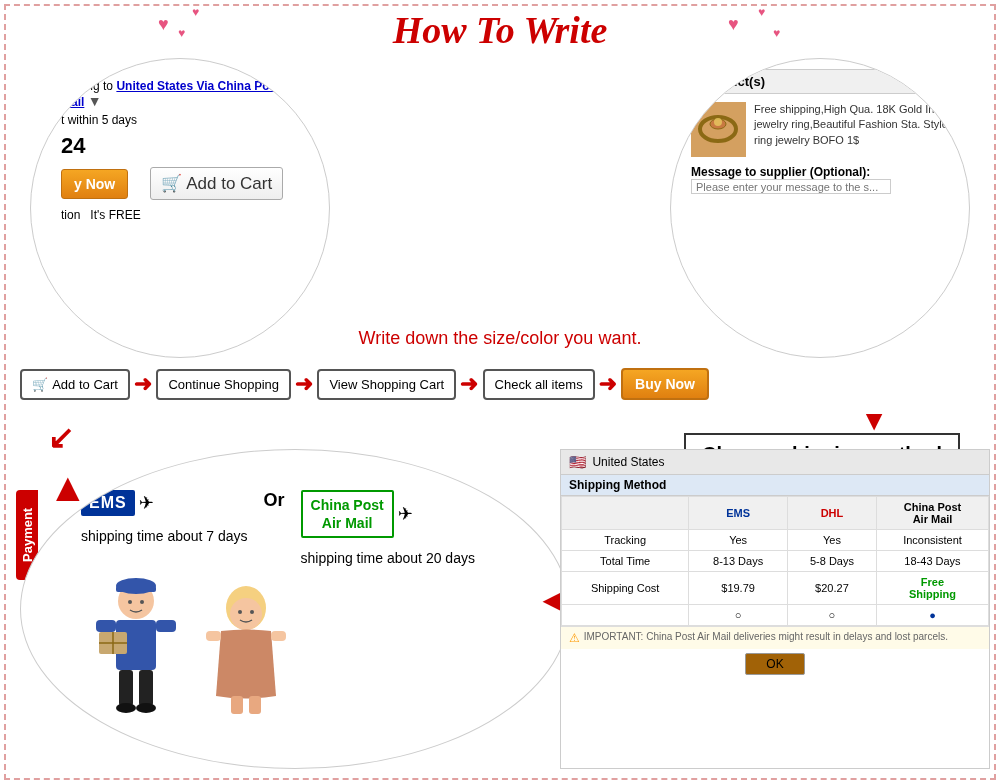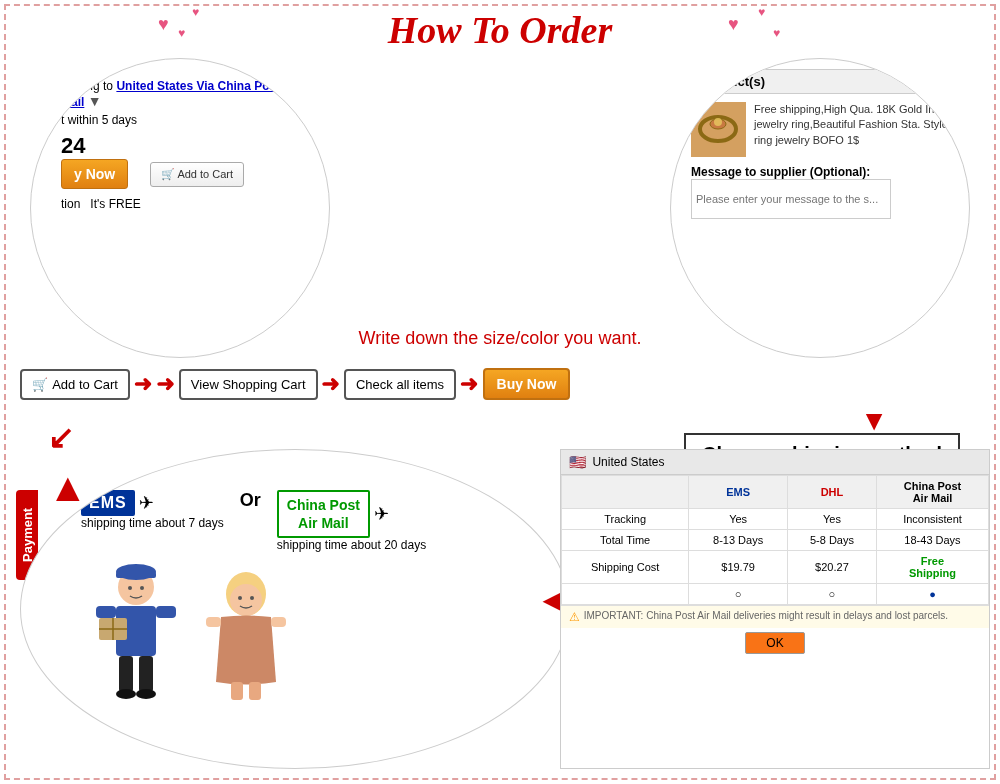--- a/index.html
+++ b/index.html
@@ -79,21 +79,21 @@
       border-radius: 3px;
       cursor: pointer;
       margin-right: 4px;
     }
 
     .btn-add-cart-small {
       background: linear-gradient(to bottom, #fff, #eee);
       color: #333;
       border: 1px solid #aaa;
       padding: 5px 10px;
-      font-size: 11px;
+      font-size: 17px;
       border-radius: 3px;
       cursor: pointer;
     }
 
     
     .circle-right {
       position: absolute;
       top: 58px;
       right: 30px;
       width: 300px;
@@ -157,21 +157,21 @@
     }
 
     .message-label {
       font-weight: bold;
       font-size: 12px;
       margin-top: 6px;
     }
 
     .message-input {
       width: 200px;
-      height: 40px;
+      height: 15px;
       border: 1px solid #ccc;
       font-size: 11px;
       padding: 2px 4px;
       color: #999;
     }
 
     
     .write-down-text {
       position: absolute;
       top: 328px;
@@ -282,22 +282,22 @@
       font-weight: bold;
       font-size: 14px;
       border: 2px solid #009900;
       padding: 4px 8px;
       border-radius: 2px;
       text-align: center;
       line-height: 1.3;
     }
 
     .shipping-time {
-      font-size: 12px;
-      margin-top: 0;
+      font-size: 14px;
+      margin-top: 12px;
     }
 
     
     .payment-tab {
       position: absolute;
       left: 16px;
       top: 490px;
       width: 22px;
       height: 90px;
       background: #cc0000;
@@ -391,21 +391,21 @@
     }
 
     .warn-icon {
       color: #ff9900;
       font-size: 12px;
     }
 
     .ok-btn {
       display: block;
       margin: 4px auto;
-      background: #f97316;
+      background: #a16207;
       border: 1px solid #999;
       padding: 3px 20px;
       font-size: 12px;
       cursor: pointer;
       border-radius: 2px;
     }
 
     
     .down-arrow {
       position: absolute;
@@ -432,38 +432,38 @@
       right: 436px;
       color: #cc0000;
       font-size: 28px;
     }
   </style>
 </head>
 <body>
 
 <div class="page-border"></div>
 
-<h1 class="title">How To Order</h1>
+<h1 class="title">How To Write</h1>
 
 <span class="heart" style="top:14px;left:158px;">♥</span>
 <span class="heart" style="top:5px;left:192px;font-size:12px;">♥</span>
 <span class="heart" style="top:26px;left:178px;font-size:12px;">♥</span>
 <span class="heart" style="top:14px;left:728px;">♥</span>
 <span class="heart" style="top:5px;left:758px;font-size:12px;">♥</span>
 <span class="heart" style="top:26px;left:773px;font-size:12px;">♥</span>
 
 <div class="circle-left">
   <div class="circle-left-inner">
     <div style="margin-bottom:4px;font-size:12px;">
       <span>hipping to</span>
       <a class="shipping-link">United States Via China Post Air Mail</a>
       <span style="font-size:14px;color:#555;">▼</span>
     </div>
     <div style="font-size:12px;margin-bottom:6px;">t within 5 days</div>
-    <div style="font-size:22px;font-weight:bold;">24</div>
+    <div style="font-size:22px;font-weight:bold;margin-bottom:8px;">24</div>
     <div style="display:flex;align-items:center;gap:18px;margin-bottom:8px;">
       <button class="btn-buy-now">y Now</button>
       <button class="btn-add-cart-small">
         <span>🛒</span>
         <span>Add to Cart</span>
       </button>
     </div>
     <div style="font-size:12px;display:flex;gap:10px;">
       <span>tion</span>
       <span>It's FREE</span>
@@ -493,20 +493,23 @@
 </div>
 
 <div class="write-down-text">Write down the size/color you want.</div>
 
 <div class="flow-row">
   <button class="flow-btn">
     <span>🛒</span>
     <span>Add to Cart</span>
   </button>
   <span class="flow-arrow">➜</span>
+  <button class="flow-btn">
+    <span>Continue Shopping</span>
+  </button>
   <span class="flow-arrow">➜</span>
   <button class="flow-btn">
     <span>View Shopping Cart</span>
   </button>
   <span class="flow-arrow">➜</span>
   <button class="flow-btn">
     <span>Check all items</span>
   </button>
   <span class="flow-arrow">➜</span>
   <button class="btn-buy-now-flow">
@@ -603,20 +606,21 @@
 
 <div class="left-arrow-table" style="font-size:28px;color:#cc0000;">◀</div>
 
 <div style="position:absolute;top:418px;left:48px;color:#cc0000;font-size:32px;font-weight:bold;">↙</div>
 
 <div class="shipping-table-area">
   <div class="st-header">
     <span class="st-flag">🇺🇸</span>
     <span>United States</span>
   </div>
+  <div style="background:#dde8f5;padding:3px 8px;font-size:12px;border-bottom:1px solid #ccc;font-weight:bold;">Shipping Method</div>
   <table class="st">
     <thead>
       <tr>
         <th></th>
         <th class="ems-cell">EMS</th>
         <th class="dhl-cell">DHL</th>
         <th>China Post<br>Air Mail</th>
       </tr>
     </thead>
     <tbody>

